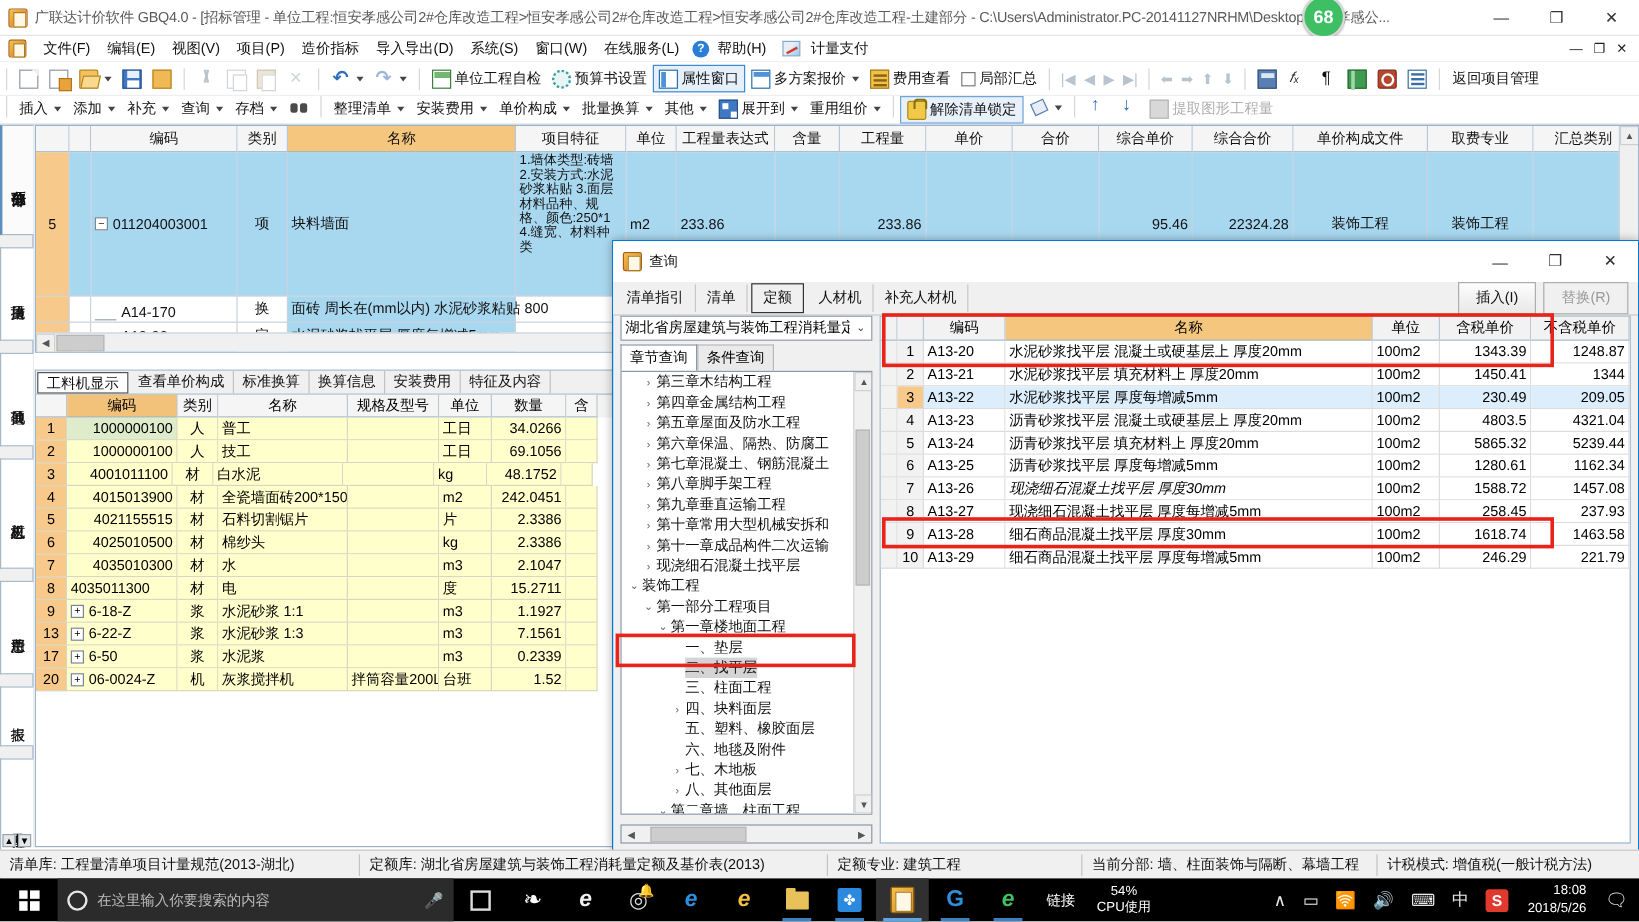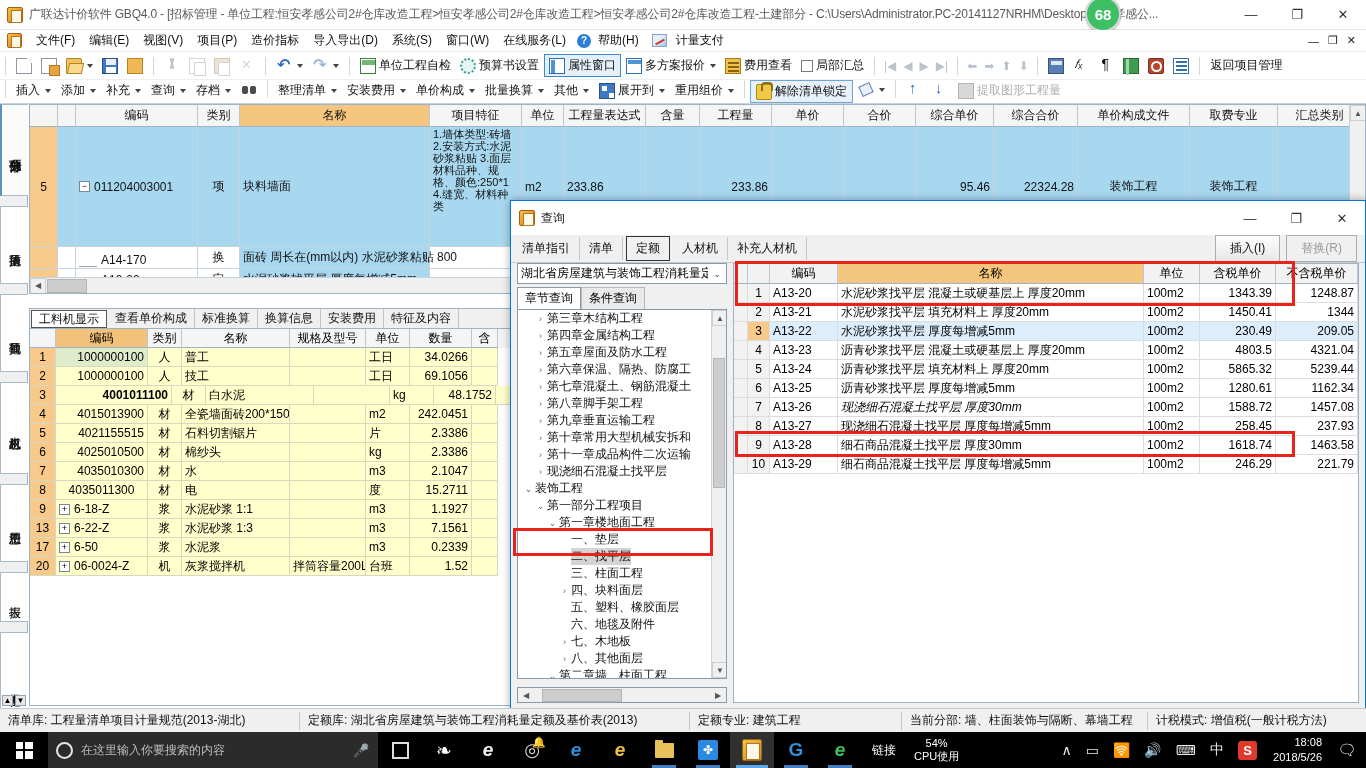--- a/index.html
+++ b/index.html
@@ -702,21 +702,21 @@
             </div>
             <div class="bl-c ctr" style="width: 34px;">人</div>
             <div class="bl-c " style="width: 108px;">技工</div>
             <div class="bl-c " style="width: 76px;"></div>
             <div class="bl-c " style="width: 44px;">工日</div>
             <div class="bl-c num" style="width: 62px;">69.1056</div>
             <div class="bl-c " style="width: 26px;"></div>
           </div>
           <div class="bl-row">
             <div class="bl-c idx" style="width: 26px;">3</div>
-            <div class="bl-c code" style="width: 116px; font-weight: bold;">
+            <div class="bl-c code" style="width: 88px;">
               <span style="flex:1 1 auto;text-align:right">4001011100</span>
             </div>
             <div class="bl-c ctr" style="width: 34px;">材</div>
             <div class="bl-c " style="width: 108px;">白水泥</div>
             <div class="bl-c " style="width: 76px;"></div>
             <div class="bl-c " style="width: 44px;">kg</div>
             <div class="bl-c num" style="width: 62px;">48.1752</div>
             <div class="bl-c " style="width: 26px;"></div>
           </div>
           <div class="bl-row">
@@ -763,21 +763,21 @@
             <div class="bl-c ctr" style="width: 34px;">材</div>
             <div class="bl-c " style="width: 108px;">水</div>
             <div class="bl-c " style="width: 76px;"></div>
             <div class="bl-c " style="width: 44px;">m3</div>
             <div class="bl-c num" style="width: 62px;">2.1047</div>
             <div class="bl-c " style="width: 26px;"></div>
           </div>
           <div class="bl-row">
             <div class="bl-c idx" style="width: 26px;">8</div>
             <div class="bl-c code" style="width: 92px;">
-              <span style="flex:1 1 auto;text-align:center">4035011300</span>
+              <span style="flex:1 1 auto;text-align:left">4035011300</span>
             </div>
             <div class="bl-c ctr" style="width: 34px;">材</div>
             <div class="bl-c " style="width: 108px;">电</div>
             <div class="bl-c " style="width: 76px;"></div>
             <div class="bl-c " style="width: 44px;">度</div>
             <div class="bl-c num" style="width: 62px;">15.2711</div>
             <div class="bl-c " style="width: 26px;"></div>
           </div>
           <div class="bl-row">
             <div class="bl-c idx" style="width: 26px;">9</div>

